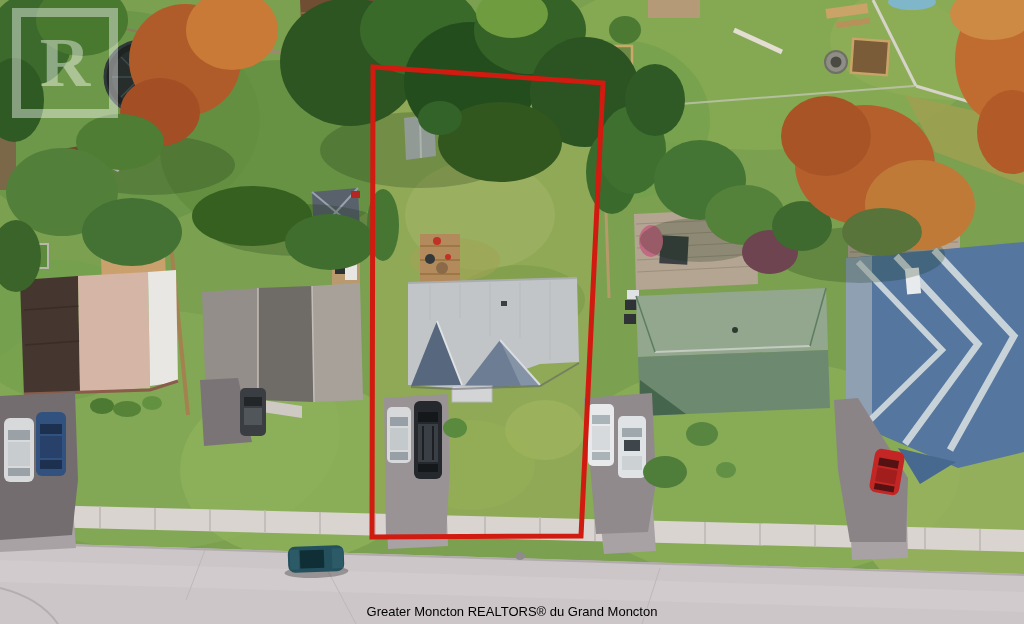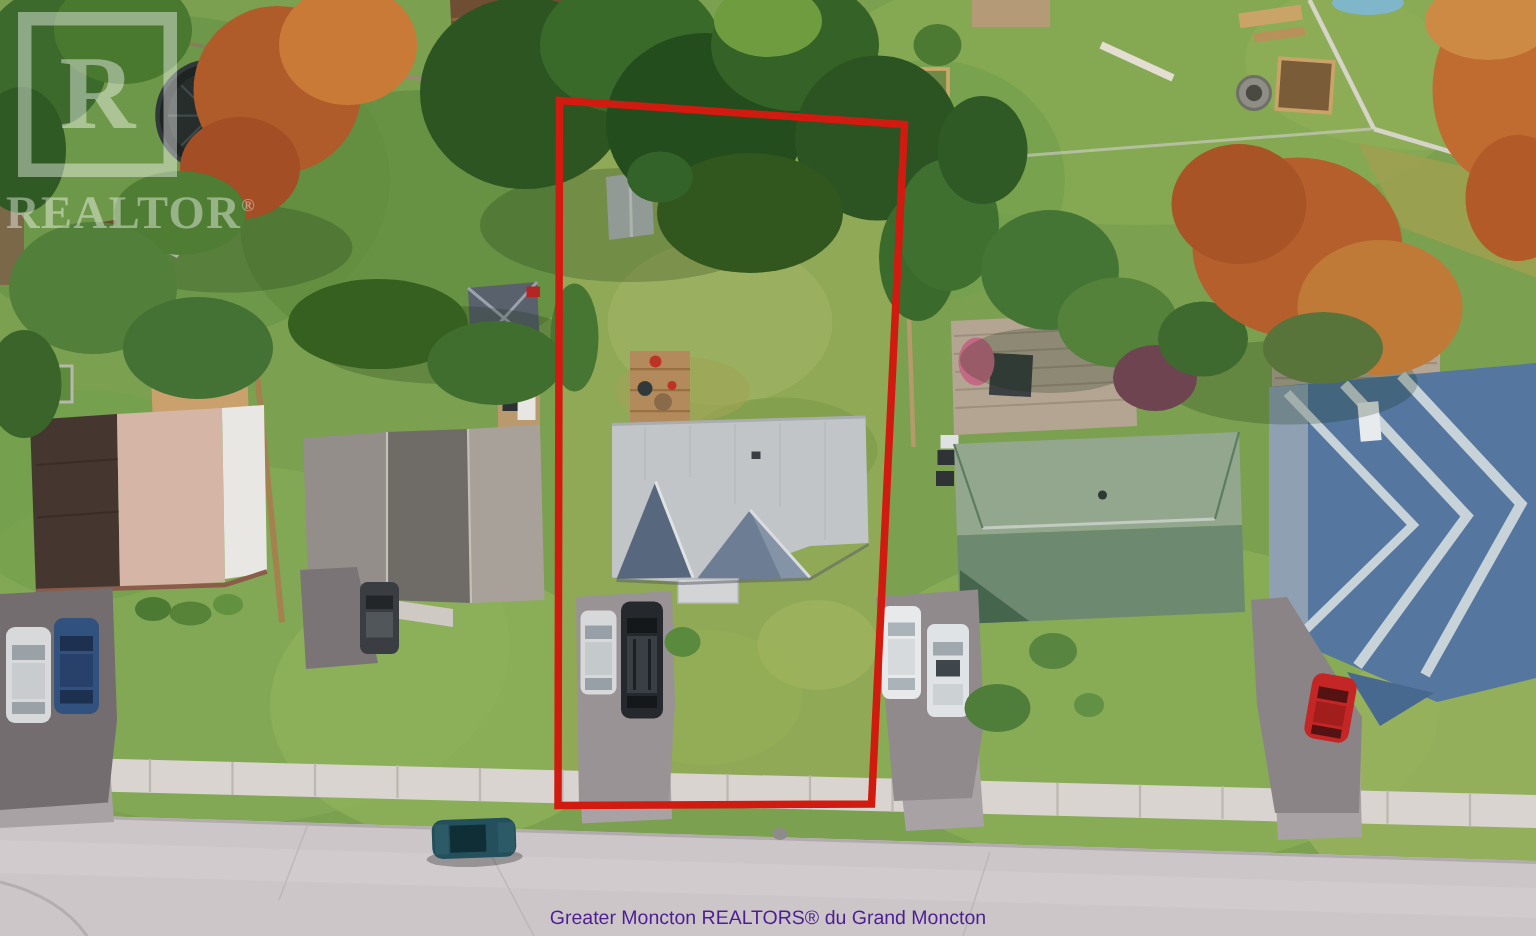--- a/index.html
+++ b/index.html
@@ -9,21 +9,21 @@
   
   .wm{position:absolute;left:12px;top:8px;color:rgba(255,255,255,.42);z-index:5;pointer-events:none;}
   .wm-box{width:88px;height:92px;border:9px solid rgba(255,255,255,.42);
           display:flex;align-items:center;justify-content:center;
           font-family:"Liberation Serif",serif;font-weight:bold;font-size:70px;line-height:1;}
   .wm-word{margin-top:6px;margin-left:-8px;font-family:"Liberation Serif",serif;
            font-weight:bold;font-size:31px;letter-spacing:1px;white-space:nowrap;}
   .wm-reg{font-size:12px;vertical-align:super;}
   
   .caption{position:absolute;left:0;top:604px;width:100%;text-align:center;
-           font-size:13px;color:#4c1d95;z-index:5;pointer-events:none;}
+           font-size:13px;color:#000000;z-index:5;pointer-events:none;}
 </style>
 </head>
 <body>
 
 <div id="stage">
 <svg width="1024" height="624" viewBox="0 0 1024 624">
 
   <g>
     <rect x="0" y="0" width="1024" height="624" fill="#7ba050"></rect>
     <ellipse cx="150" cy="430" rx="190" ry="120" fill="#86aa56" opacity=".8"></ellipse>
@@ -374,17 +374,16 @@
     <ellipse cx="625" cy="30" rx="16" ry="14" fill="#4c7a33"></ellipse>
   </g>
 
   <polygon points="373,67 603,83 581,536 372,537" fill="none" stroke="#d11a10" stroke-width="5"></polygon>
 </svg>
 
   <div class="wm">
     <div class="wm-box">
       <span>R</span>
     </div>
-    <div class="wm-word"><span>REALTOR</span><span class="wm-reg">®</span></div>
   </div>
 
   <div class="caption">Greater Moncton REALTORS® du Grand Moncton</div>
 </div>
 
 </body></html>

